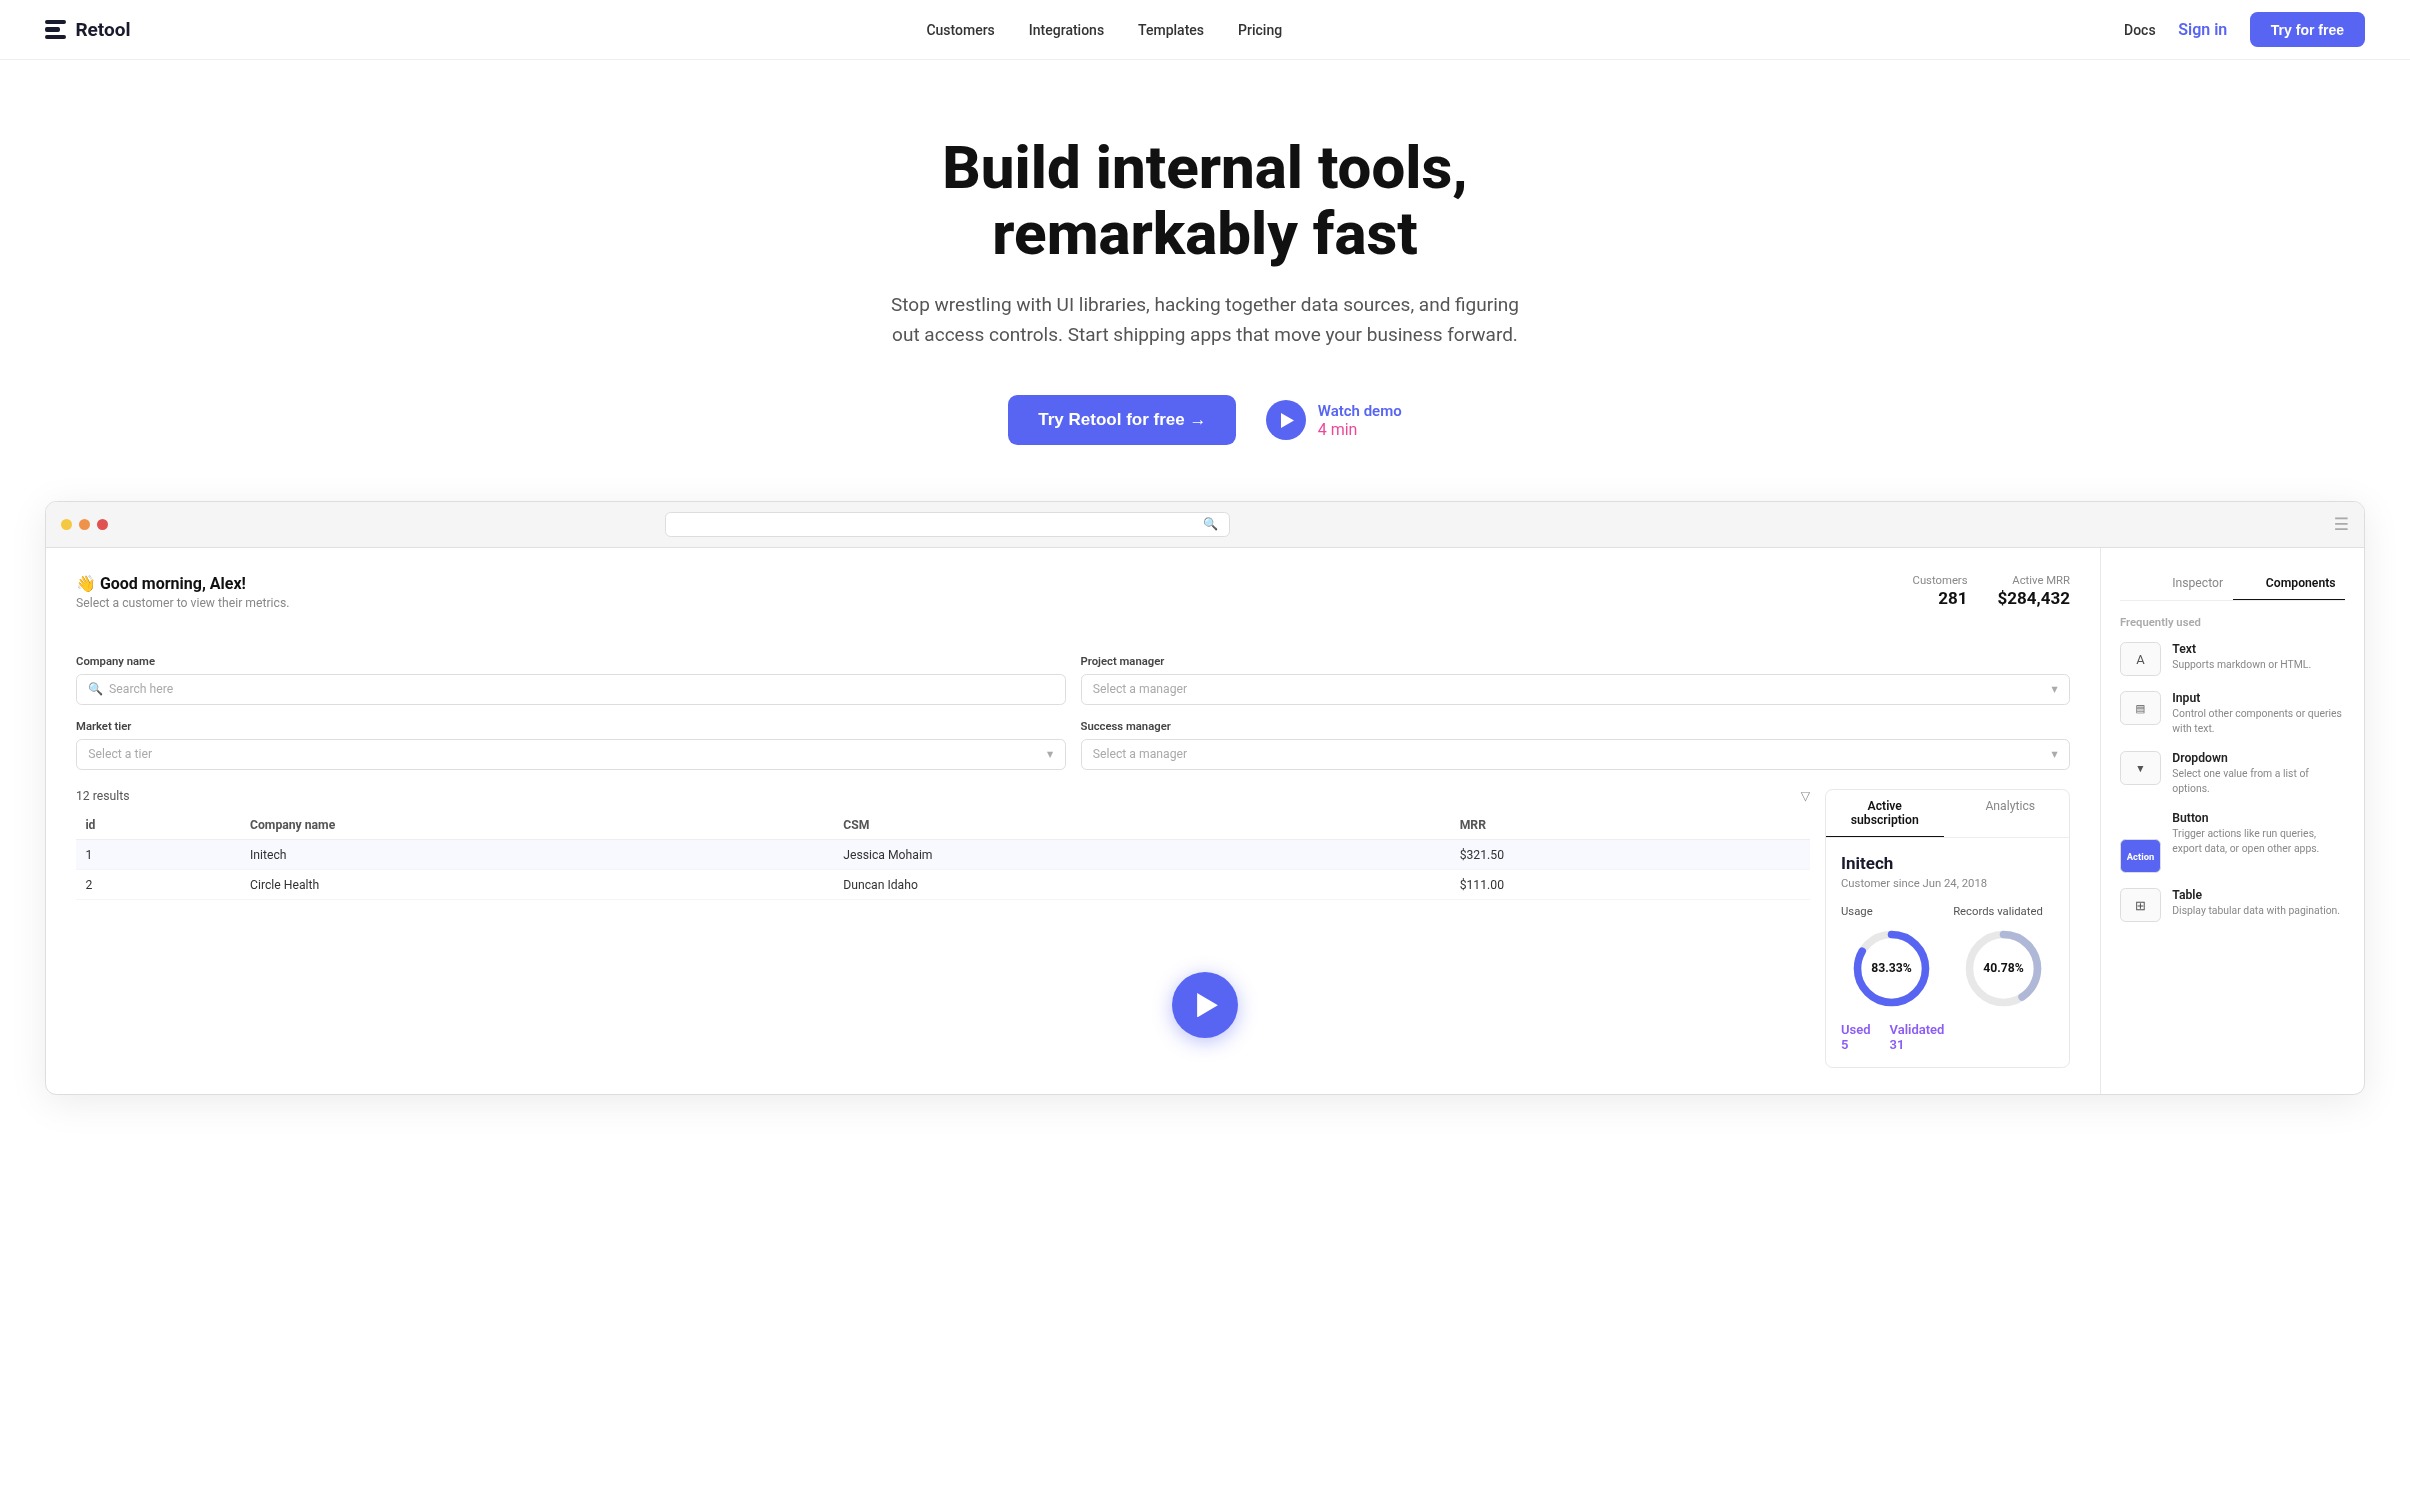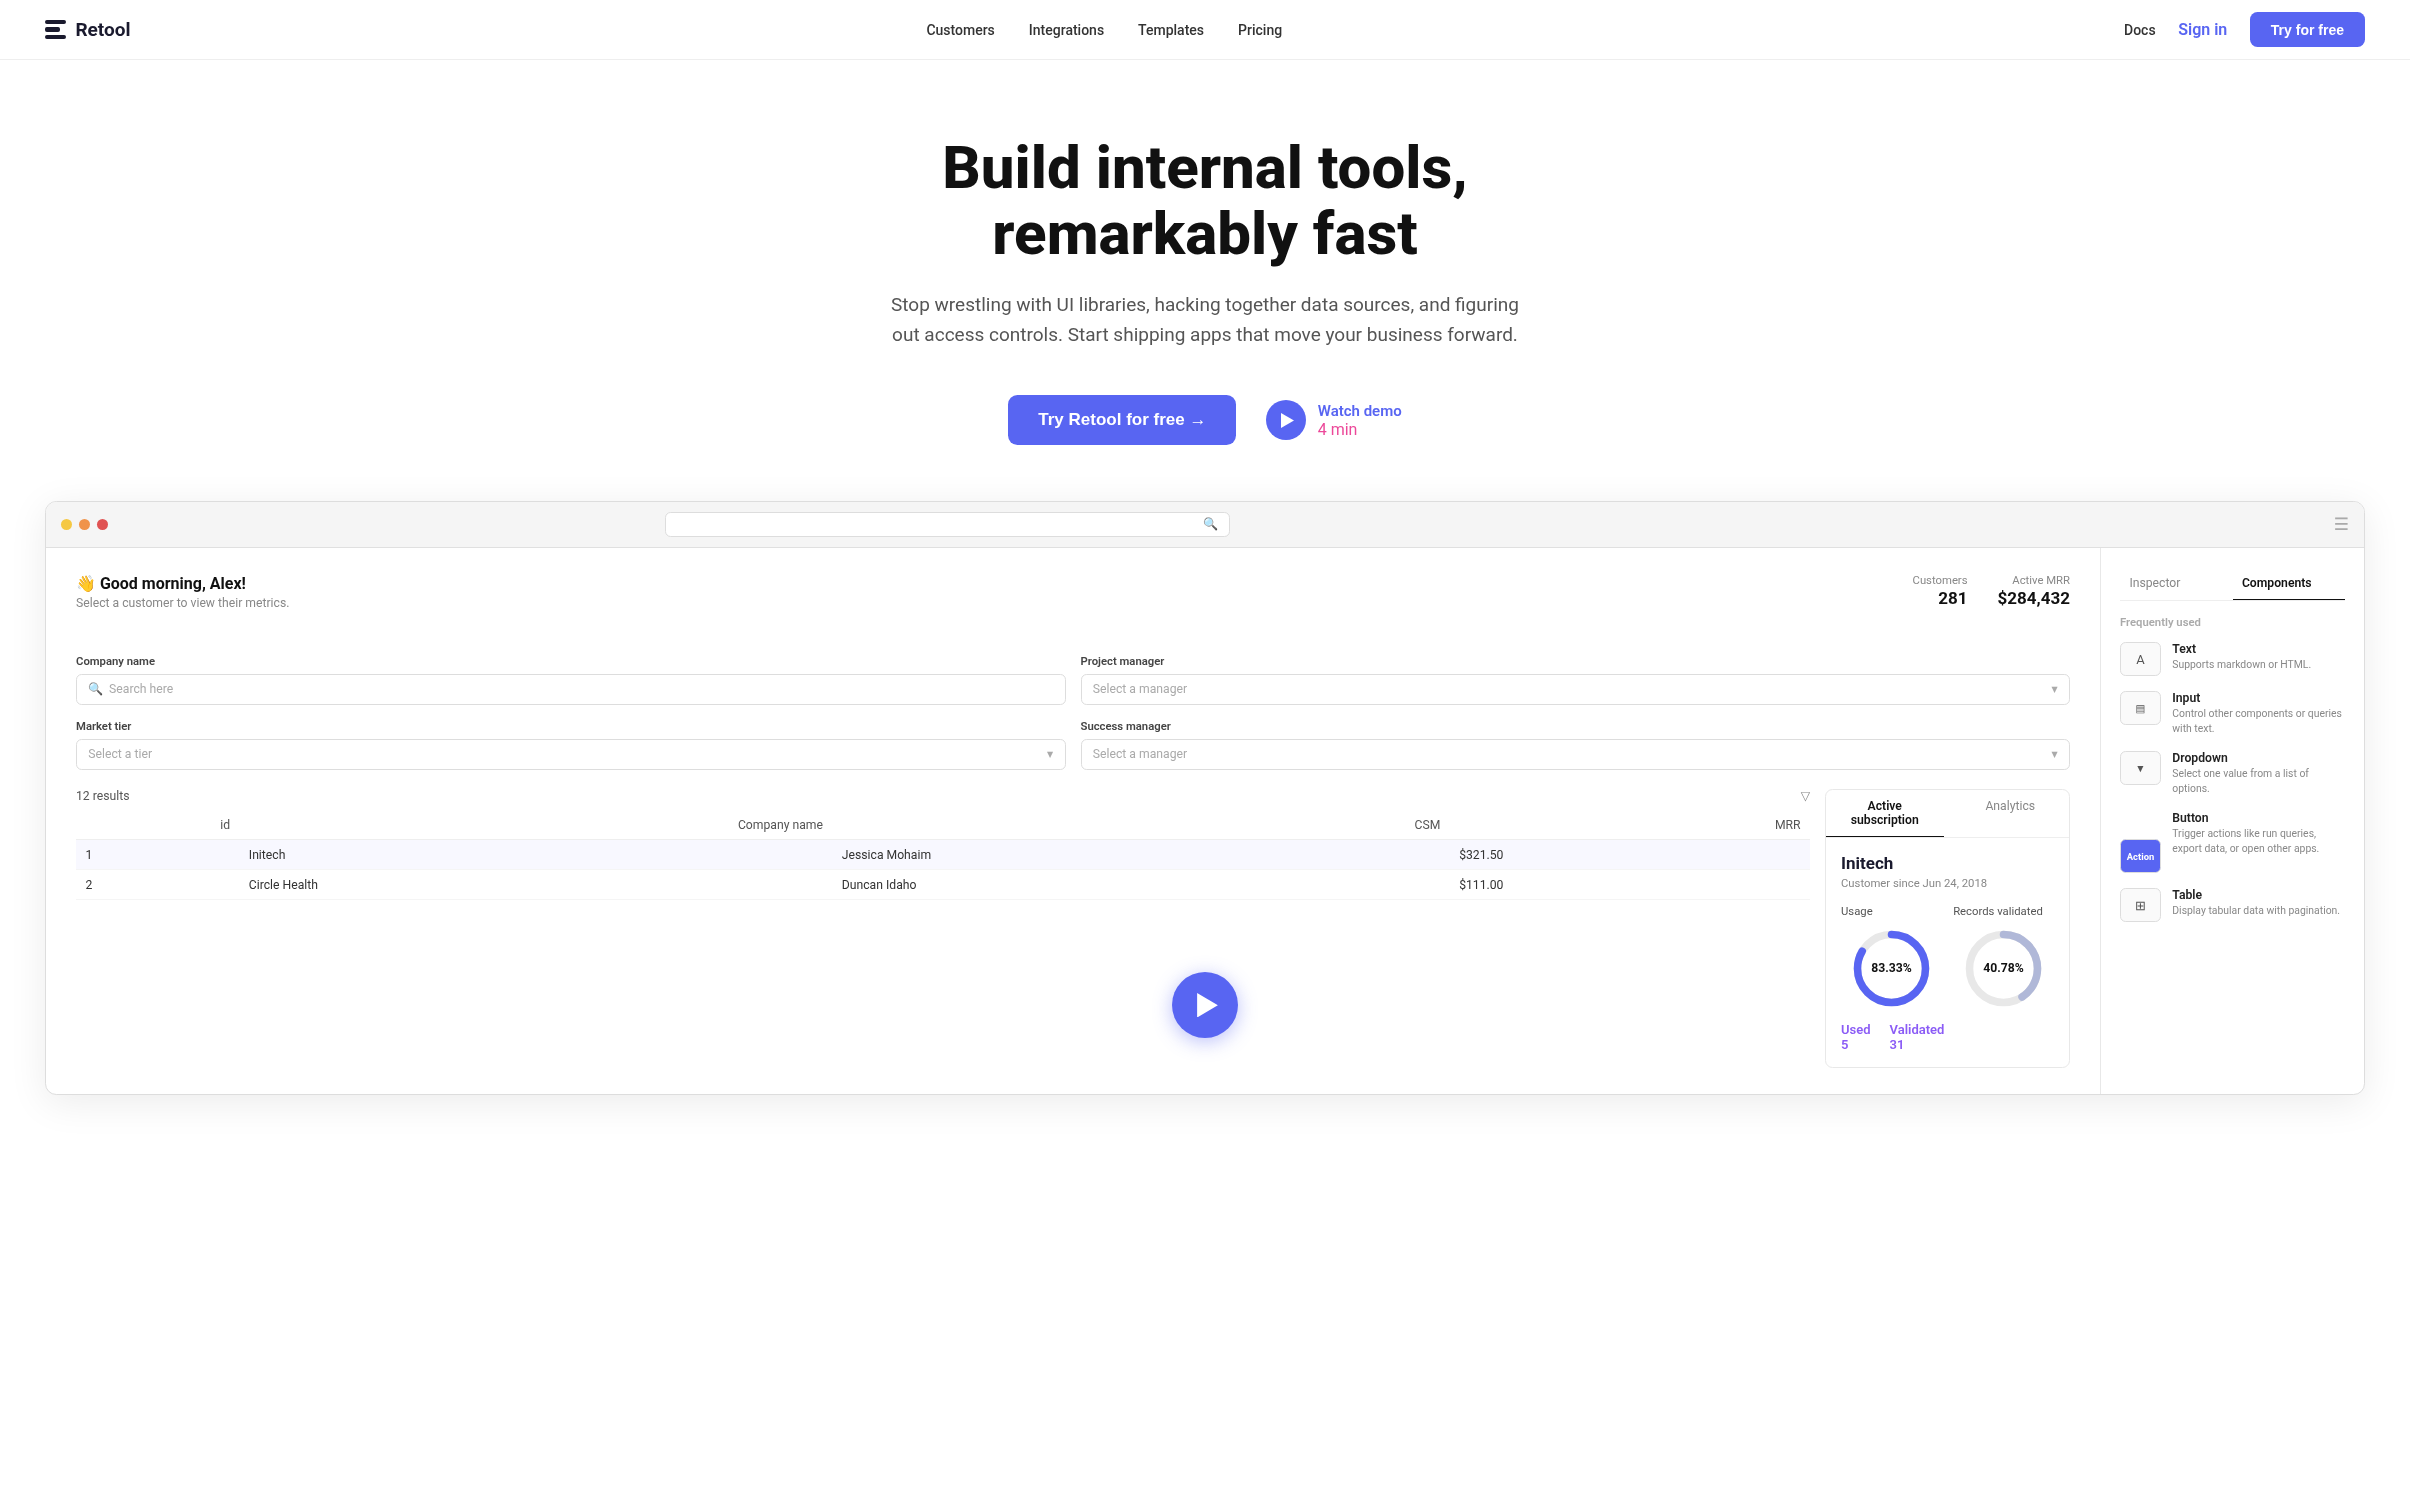--- a/index.html
+++ b/index.html
@@ -69,21 +69,21 @@
     .filter-group label { display: block; font-size: 11.3px; font-weight: 600; color: #444; margin-bottom: 5.6px; }
     .filter-input { width: 100%; border: 0.9px solid #ddd; border-radius: 5.6px; padding: 7.5px 11.3px; font-size: 12.2px; color: #aaa; display: flex; align-items: center; gap: 5.6px; background: #fff; }
     .filter-select { width: 100%; border: 0.9px solid #ddd; border-radius: 5.6px; padding: 7.5px 11.3px; font-size: 12.2px; color: #aaa; display: flex; align-items: center; justify-content: space-between; background: #fff; }
 
     
     .results-panel { display: flex; gap: 15px; }
     .table-section { flex: 1; }
     .table-header { display: flex; align-items: center; justify-content: space-between; margin-bottom: 7.5px; font-size: 12.2px; color: #555; }
     .filter-icon { color: #888; }
     table { width: 100%; border-collapse: collapse; font-size: 12.2px; }
-    th { text-align: right; padding: 7.5px 9.4px; color: #555; font-weight: 400; border-bottom: 0.9px solid #eee; }
+    th { text-align: left; padding: 7.5px 9.4px; color: #555; font-weight: 700; border-bottom: 0.9px solid #eee; }
     td { padding: 7.5px 9.4px; border-bottom: 0.9px solid #f5f5f5; color: #333; }
     tr:nth-child(1) td { background: #f8f8ff; }
 
     
     .detail-panel { width: 245px; border: 0.9px solid #e8e8e8; border-radius: 7.5px; overflow: hidden; }
     .detail-tabs { display: flex; border-bottom: 0.9px solid #eee; gap: 8px; }
     .detail-tab { flex: 1; text-align: center; padding: 9.4px; font-size: 12.2px; color: #888; cursor: pointer; }
     .detail-tab.active { color: #111; font-weight: 600; border-bottom: 1.9px solid #111; }
     .detail-body { padding: 15px; }
     .detail-company { font-size: 17px; font-weight: 700; margin-bottom: 3.8px; }
@@ -119,21 +119,21 @@
 
     
     .sidebar-section-title { font-size: 11.3px; color: #aaa; font-weight: 600; margin-bottom: 13px; }
     .component-item { display: flex; align-items: flex-start; gap: 11.3px; margin-bottom: 15px; }
     .component-icon { width: 41px; height: 34px; border: 0.9px solid #ddd; border-radius: 5.6px; display: flex; align-items: center; justify-content: center; flex-shrink: 0; background: #fafafa; font-size: 13px; color: #555; }
     .component-icon.blue { background: #5865f2; color: #fff; font-size: 11.3px; font-weight: 700; }
     .component-text {}
     .component-name { font-size: 12.2px; font-weight: 600; color: #222; margin-bottom: 1.9px; }
     .component-desc { font-size: 10.4px; color: #888; line-height: 1.4; }
     .sidebar-tabs { display: flex; border-bottom: 0.9px solid #eee; margin-bottom: 15px; }
-    .sidebar-tab { flex: 1; text-align: left; padding: 9.4px; font-size: 12.2px; color: #888; cursor: pointer; }
+    .sidebar-tab { flex: 1; text-align: right; padding: 9.4px; font-size: 12.2px; color: #888; cursor: pointer; }
     .sidebar-tab.active { color: #111; font-weight: 600; border-bottom: 1.9px solid #111; }
   </style>
 </head>
 <body>
 
 <nav>
   <div class="nav-logo">
     <div class="nav-logo-icon">
       <span></span>
         <span></span>

